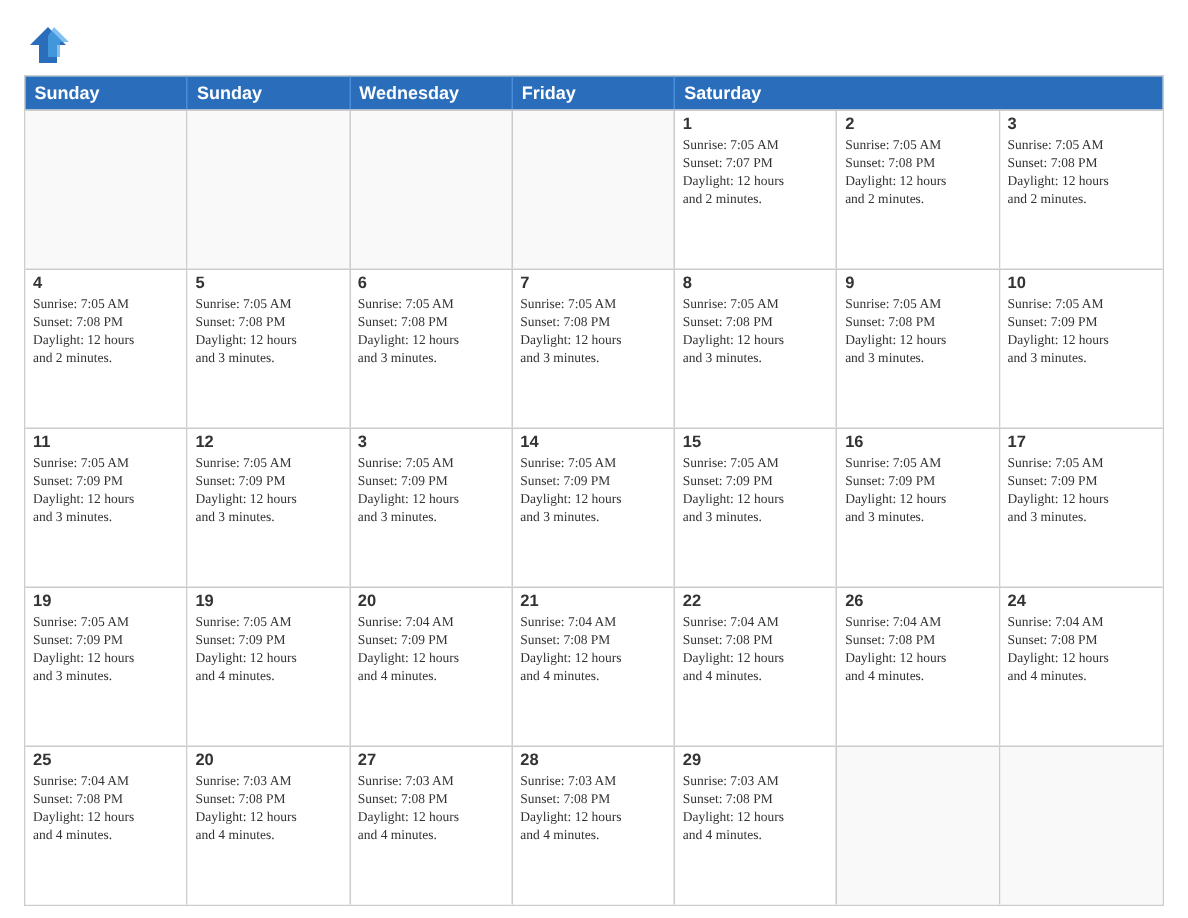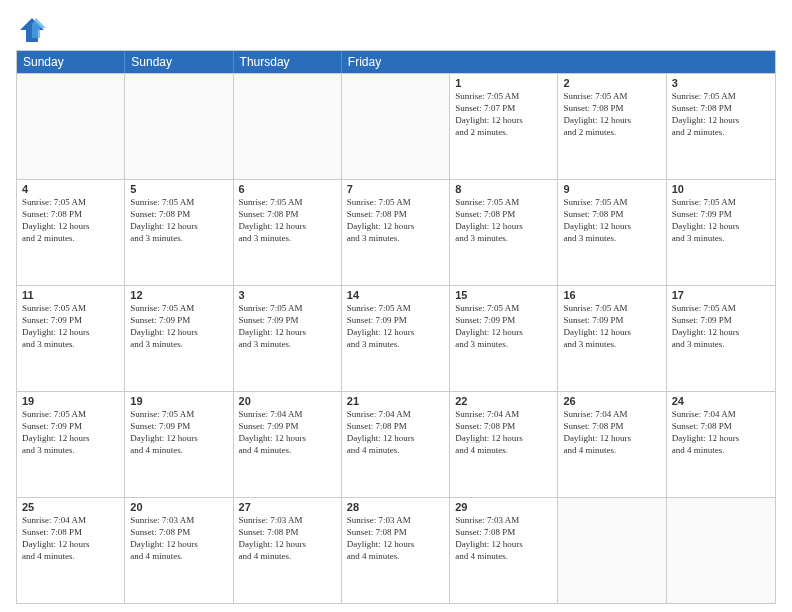--- a/index.html
+++ b/index.html
@@ -66,21 +66,21 @@
       border: 1px solid #ccc;
     }
     .cal-header {
       display: grid;
       grid-template-columns: repeat(7, 1fr);
       background: #2a6ebb;
     }
     .cal-header-cell {
       color: #fff;
       font-size: 12px;
-      font-weight: normal;
+      font-weight: bold;
       padding: 4px 6px;
       border-right: 1px solid #4a8edb;
       text-align: left;
     }
     .cal-header-cell:last-child { border-right: none; }
     .cal-body {
       display: flex;
       flex-direction: column;
       flex: 1;
     }
@@ -135,22 +135,23 @@
     <div class="title-block">
       <div class="title-month"></div>
       <div class="title-location"></div>
     </div>
   </div>
 
   <div class="calendar">
     <div class="cal-header">
     <div class="cal-header-cell">Sunday</div>
         <div class="cal-header-cell">Sunday</div>
-        <div class="cal-header-cell">Thursday</div>
+        <div class="cal-header-cell">Wednesday</div>
         <div class="cal-header-cell">Friday</div>
+        <div class="cal-header-cell">Saturday</div>
       </div>
     <div class="cal-body">
     <div class="cal-row">
           <div class="cal-cell empty"></div>
           <div class="cal-cell empty"></div>
           <div class="cal-cell empty"></div>
           <div class="cal-cell empty"></div>
           <div class="cal-cell">
             <span class="day-num">1</span>
             <div class="day-info">Sunrise: 7:05 AM<br>Sunset: 7:07 PM<br>Daylight: 12 hours<br>and 2 minutes.</div>

